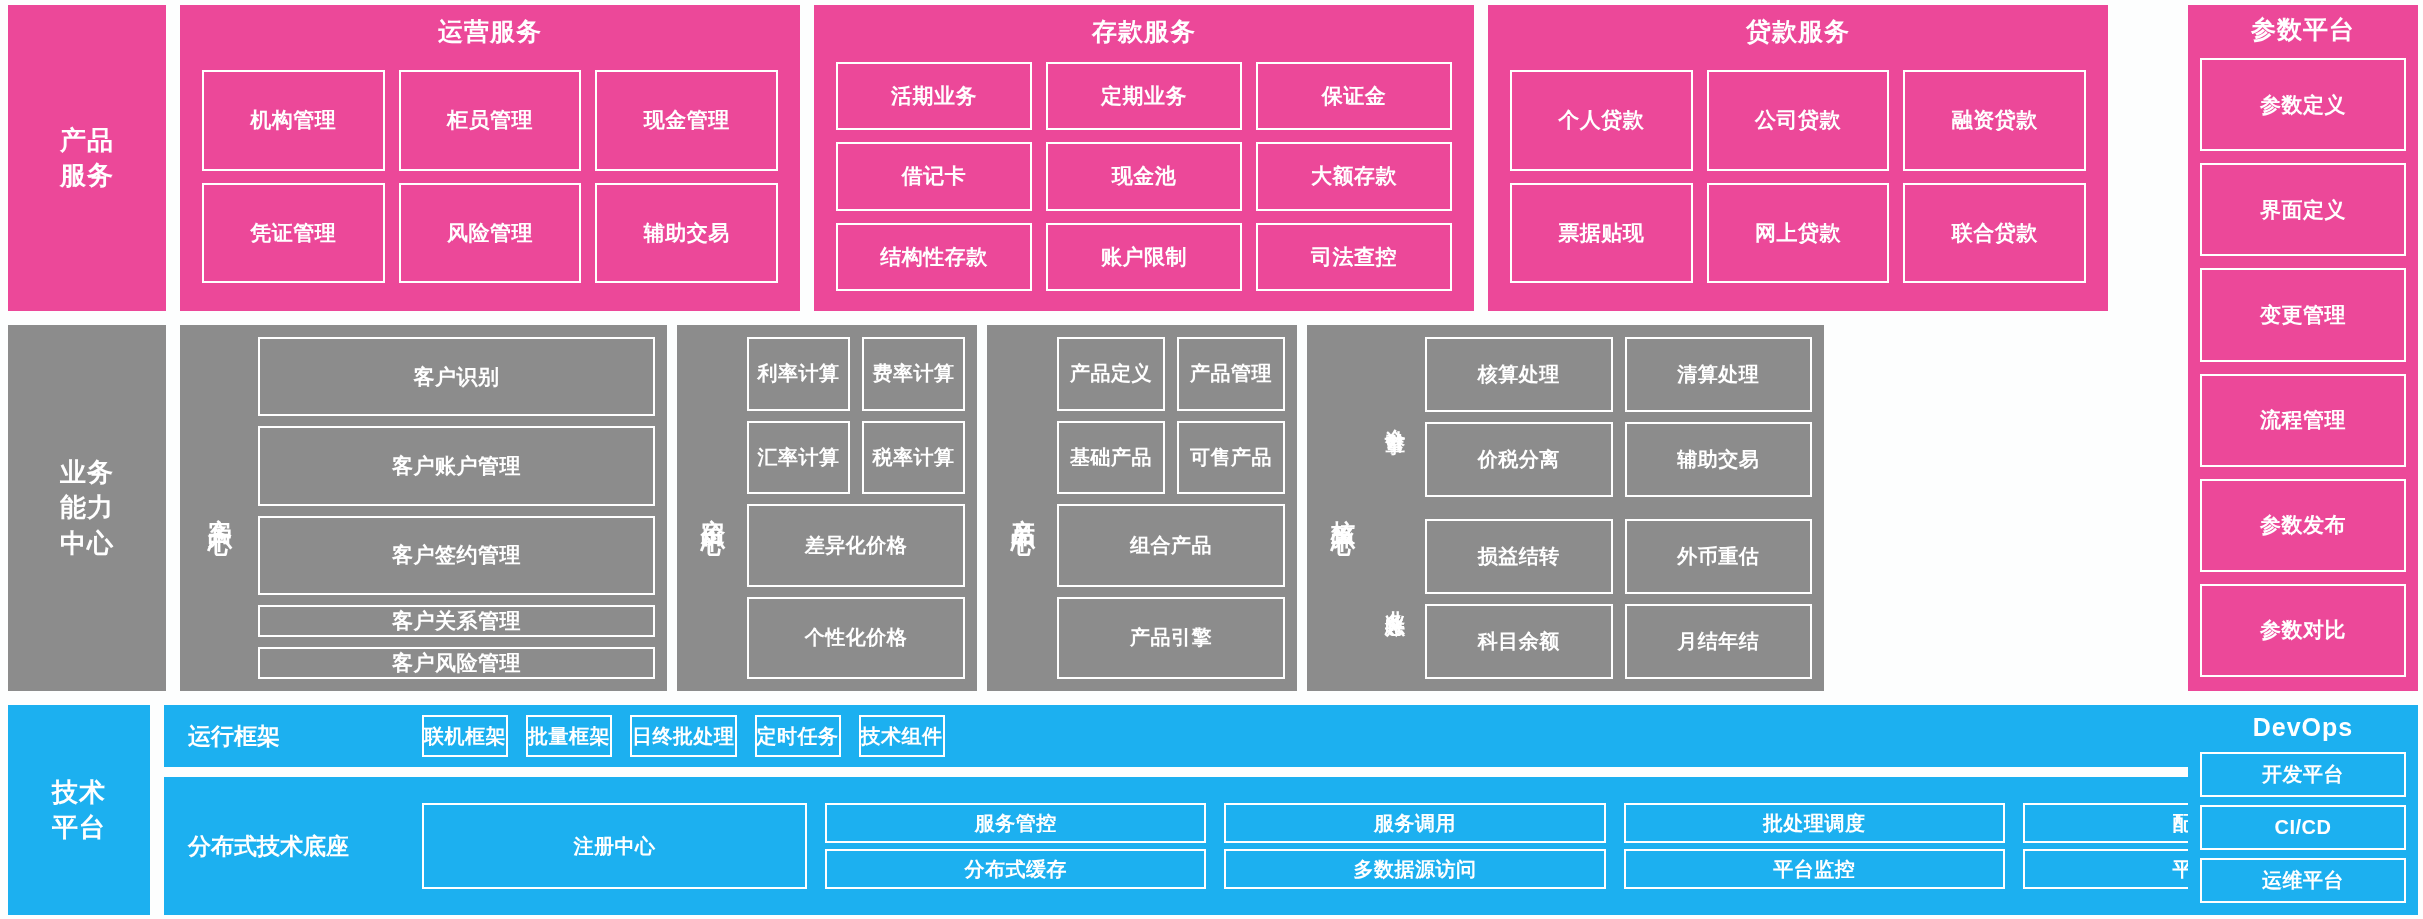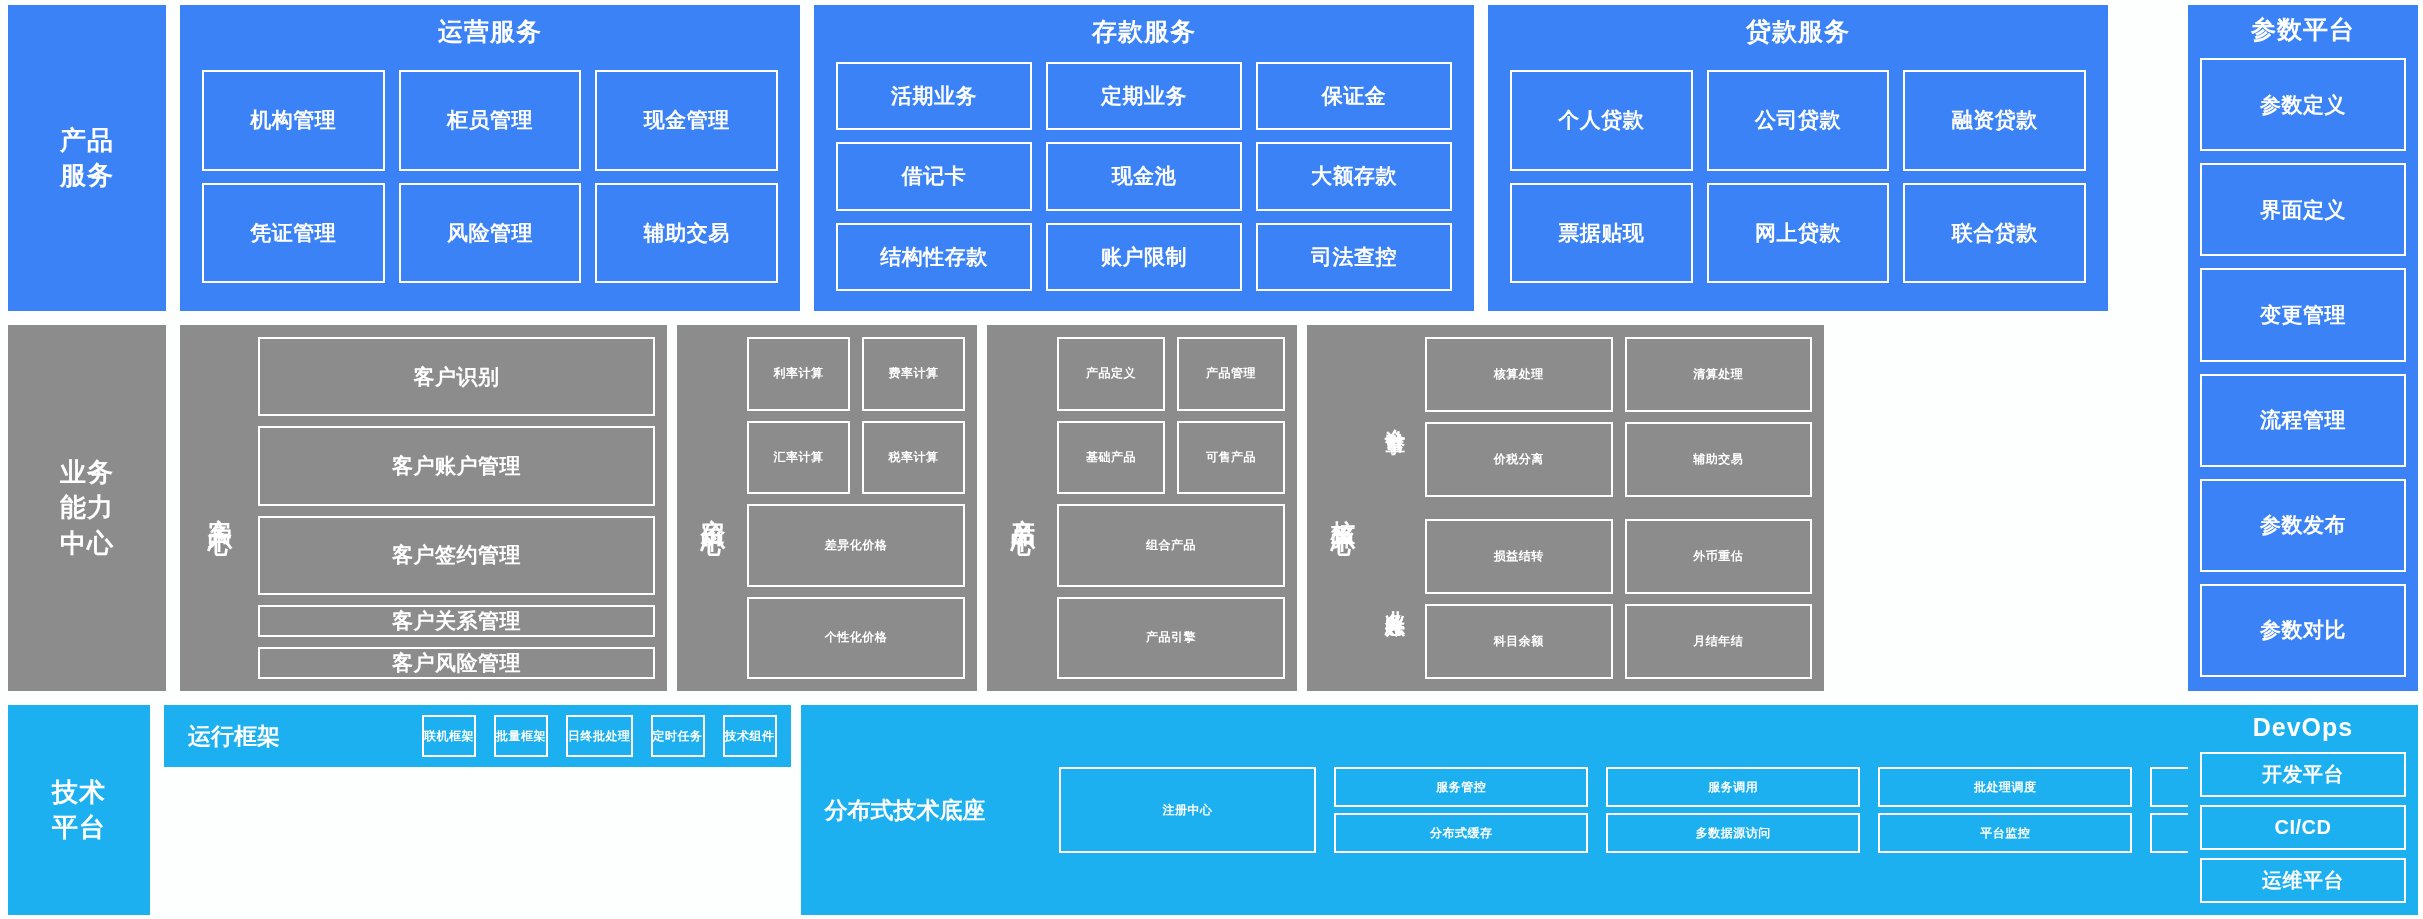--- a/index.html
+++ b/index.html
@@ -29,24 +29,24 @@
     text-align: center; letter-spacing: 1px;
   }
 
   
   .tile {
     border: 2px solid #ffffff;
     color: #ffffff; font-weight: bold;
     display: flex; align-items: center; justify-content: center;
     text-align: center; font-size: 21px; letter-spacing: .5px;
   }
-  .tile.small { font-size: 12px; }
-
-  
-  .teal { background: #3b82f6; }
+  .tile.small { font-size: 20px; }
+
+  
+  .teal { background: #ec4899; }
   .bright { background: #1CB0F0; }
   .gray { background: #8C8C8C; }
 
   
   .vlabel {
     writing-mode: vertical-rl;
     color: #ffffff; font-weight: bold; font-size: 24px;
     letter-spacing: 4px; display: flex; align-items: center;
     justify-content: center; text-align: center;
   }
@@ -60,21 +60,21 @@
 
   
   #row2 { left: 8px; top: 325px; width: 2410px; height: 366px; }
   #row2-label { width: 158px; height: 366px; margin-right: 14px; }
   .r2center { display: flex; padding: 12px 12px; gap: 10px; }
   .r2grid { display: grid; gap: 10px 12px; flex: 1; }
 
   
   #row3 { left: 8px; top: 705px; width: 2410px; height: 210px; }
   #row3-label { width: 142px; height: 210px; margin-right: 14px; font-family: Liberation Serif, serif; }
-  .r3stack { display: flex; flex-direction: row; gap: 10px; flex: 1; }
+  .r3stack { display: flex; flex-direction: column; gap: 10px; flex: 1; }
   .r3band { display: flex; align-items: center; padding: 8px 14px; gap: 14px; }
   .r3name {
     color: #fff; font-weight: bold; font-size: 23px;
     width: 230px; flex: none; text-align: left; padding-left: 10px;
   }
   .r3tiles { display: flex; gap: 18px; flex: 1; }
   .r3col { display: flex; flex-direction: column; gap: 6px; flex: 1; }
 
   
   .sidecol {

